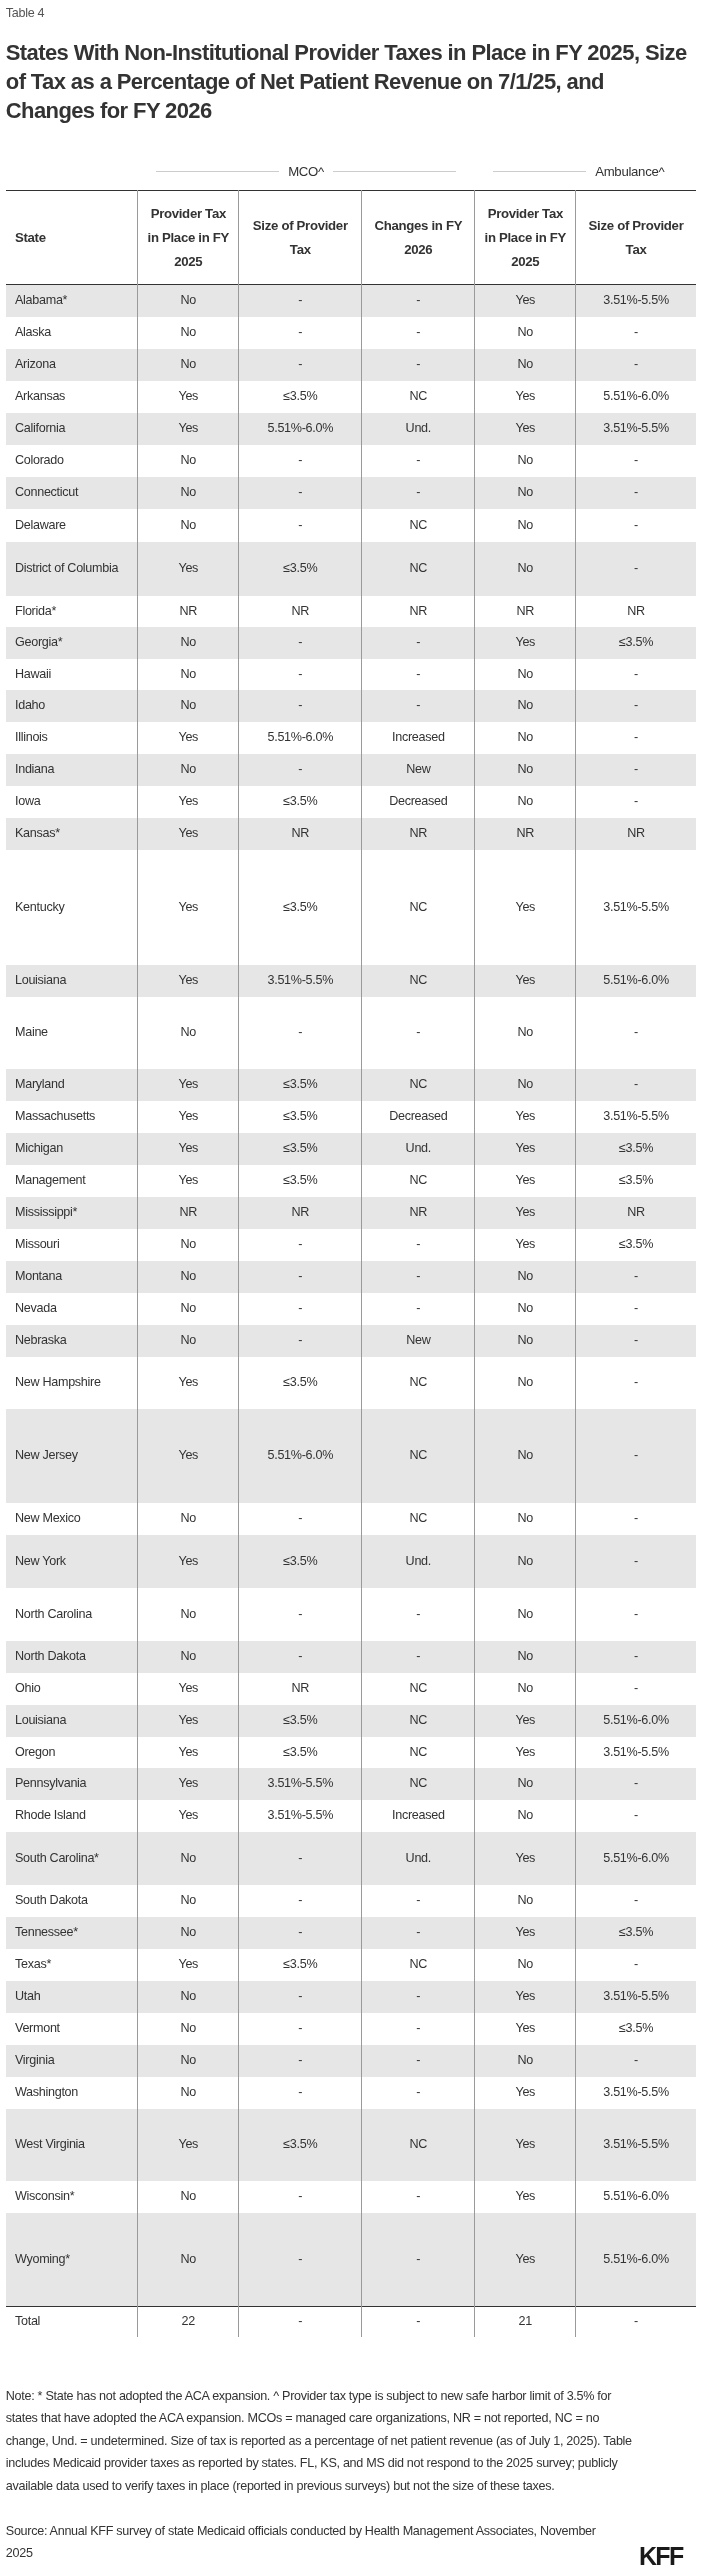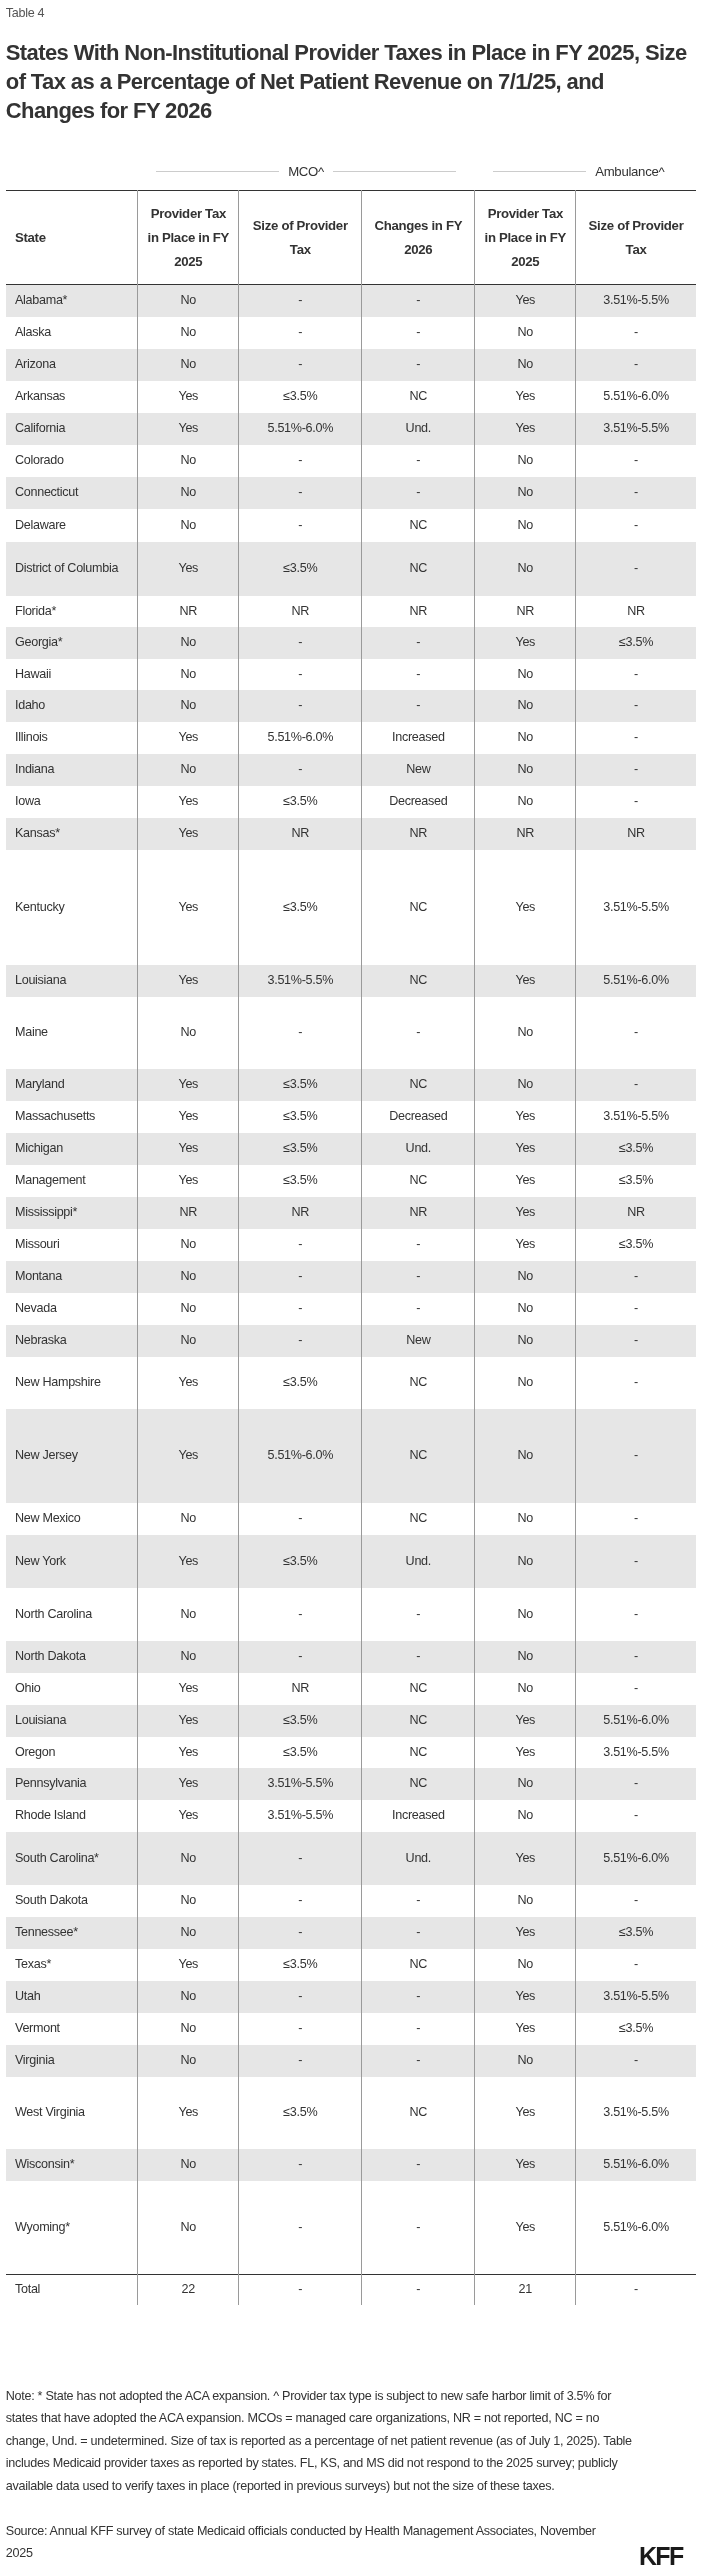--- a/index.html
+++ b/index.html
@@ -440,20 +440,28 @@
       </tr>
       <tr>
         <td class="state" style="height: 32px;">Virginia</td>
         <td style="height: 32px;">No</td>
         <td style="height: 32px;">-</td>
         <td style="height: 32px;">-</td>
         <td style="height: 32px;">No</td>
         <td style="height: 32px;">-</td>
       </tr>
       <tr>
+        <td class="state" style="height: 32px;">Washington</td>
+        <td style="height: 32px;">No</td>
+        <td style="height: 32px;">-</td>
+        <td style="height: 32px;">-</td>
+        <td style="height: 32px;">Yes</td>
+        <td style="height: 32px;">3.51%-5.5%</td>
+      </tr>
+      <tr>
         <td class="state" style="height: 72px;">West Virginia</td>
         <td style="height: 72px;">Yes</td>
         <td style="height: 72px;">≤3.5%</td>
         <td style="height: 72px;">NC</td>
         <td style="height: 72px;">Yes</td>
         <td style="height: 72px;">3.51%-5.5%</td>
       </tr>
       <tr>
         <td class="state" style="height: 32px;">Wisconsin*</td>
         <td style="height: 32px;">No</td>

